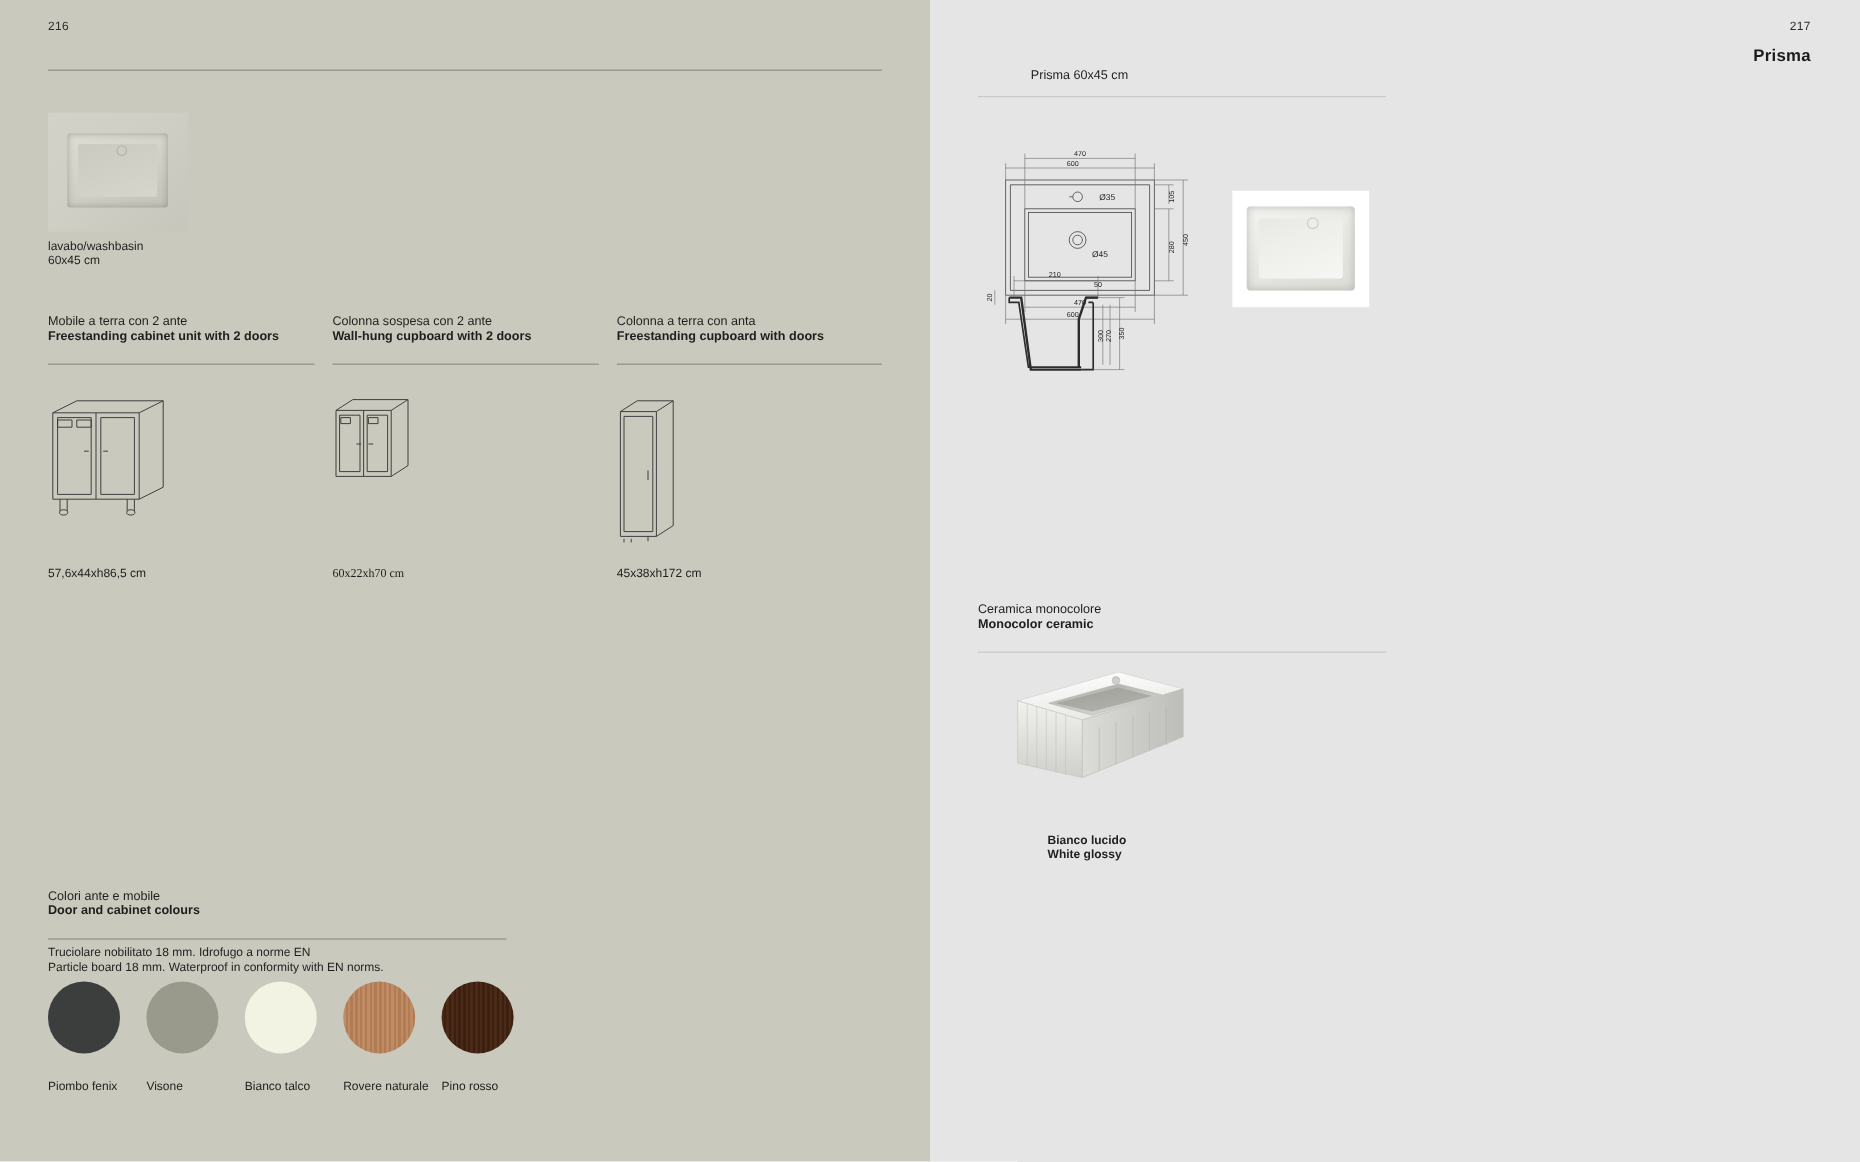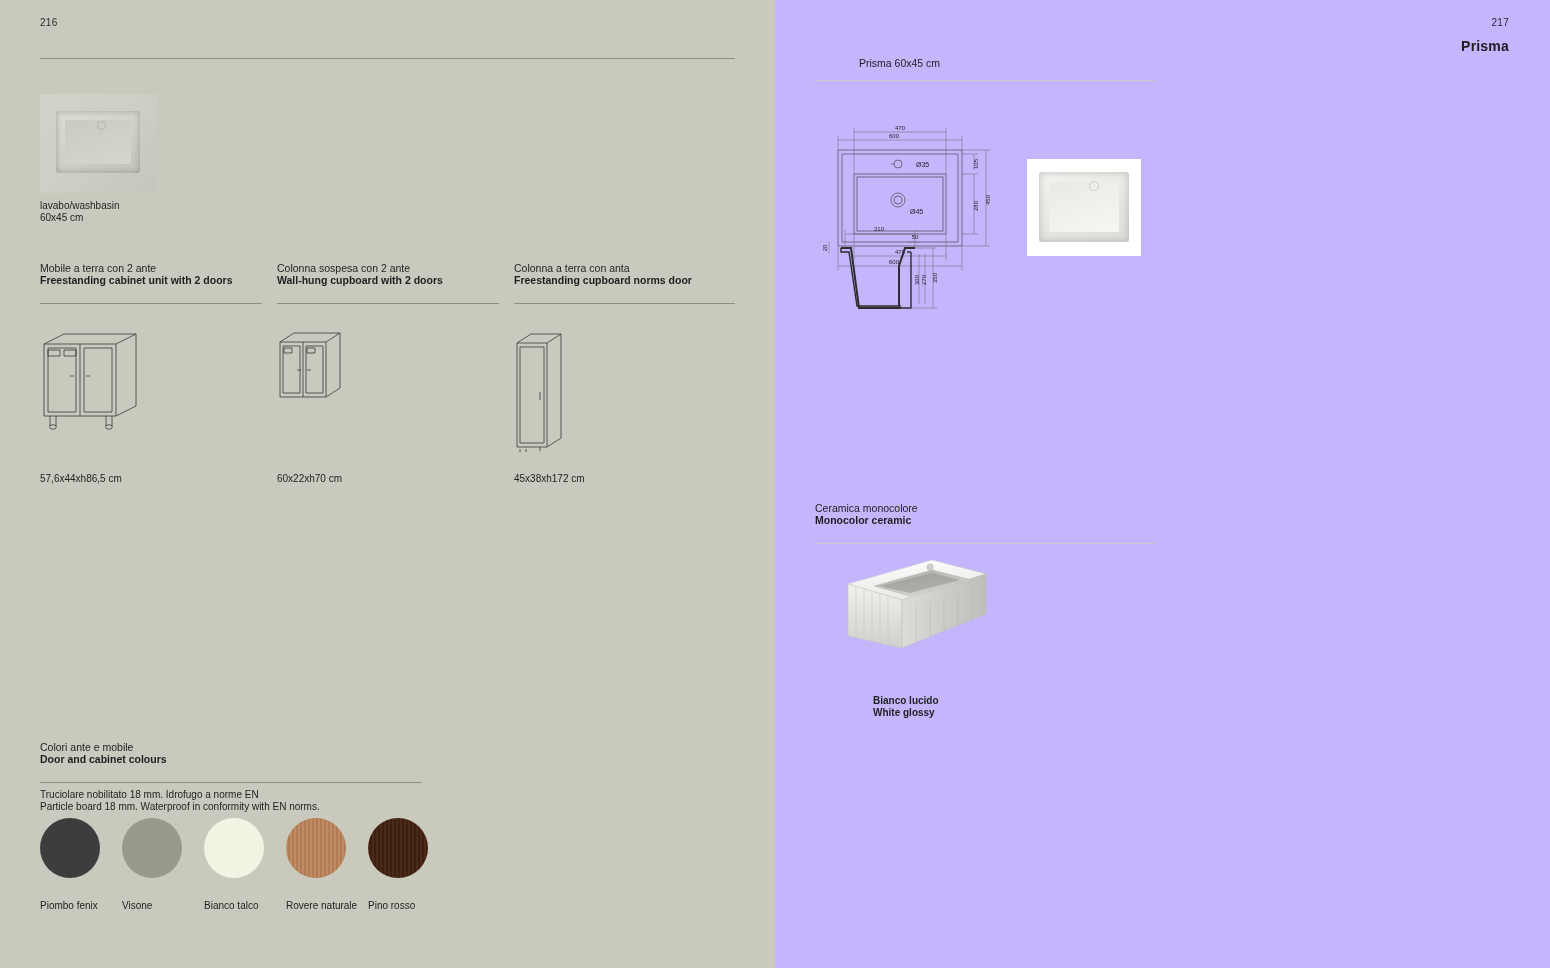--- a/index.html
+++ b/index.html
@@ -17,21 +17,21 @@
   .page-left {
     position: relative;
     width: 775px;
     height: 968px;
     background: #c9c9bd;
   }
   .page-right {
     position: relative;
     width: 775px;
     height: 968px;
-    background: #c4b5fd;
+    background: #e5e5e5;
   }
 
   .folio {
     position: absolute;
     font-size: 10px;
     color: #2b2b2b;
     letter-spacing: .3px;
   }
   .folio-left { left: 40px; top: 17px; }
   .folio-right { right: 41px; top: 17px; }
@@ -91,21 +91,21 @@
   .col-1 { left: 40px; width: 222px; }
   .col-2 { left: 277px; width: 222px; }
   .col-3 { left: 514px; width: 221px; }
   .col-block .rule { margin-top: 17px; }
 
   .dims {
     position: absolute; top: 473px;
     font-size: 10px; color: #1f1f1f; text-align: center;
   }
   .dims-1 { left: 40px; }
-  .dims-2 { left: 277px; }
+  .dims-2 { left: 277px; font-family: Liberation Serif, serif; }
   .dims-3 { left: 514px; }
 
   
   .draw { position: absolute; }
   .draw svg { display: block; }
 
   .blk-colours { position: absolute; left: 40px; top: 742px; width: 382px; }
   .blk-colours .rule { margin-top: 17px; background: #8f8f84; }
   .note {
     position: absolute; left: 40px; top: 789px;
@@ -192,21 +192,21 @@
       <div class="sec-title">
         <div>Colonna sospesa con 2 ante</div>
         <div class="en">Wall-hung cupboard with 2 doors</div>
       </div>
       <hr class="rule">
     </div>
 
     <div class="col-block col-3">
       <div class="sec-title">
         <div>Colonna a terra con anta</div>
-        <div class="en">Freestanding cupboard norms door</div>
+        <div class="en">Freestanding cupboard with doors</div>
       </div>
       <hr class="rule">
     </div>
 
     <div class="draw" style="left:40px; top:330px;">
       <svg width="120" height="110" viewBox="0 0 120 110">
         <g fill="none" stroke="#3a3a3a" stroke-width="0.8">
           <path d="M4 14 L24 4 L96 4 L96 76 L76 86 L4 86 Z"></path>
           <path d="M4 14 L76 14 L76 86"></path>
           <path d="M76 14 L96 4"></path>

